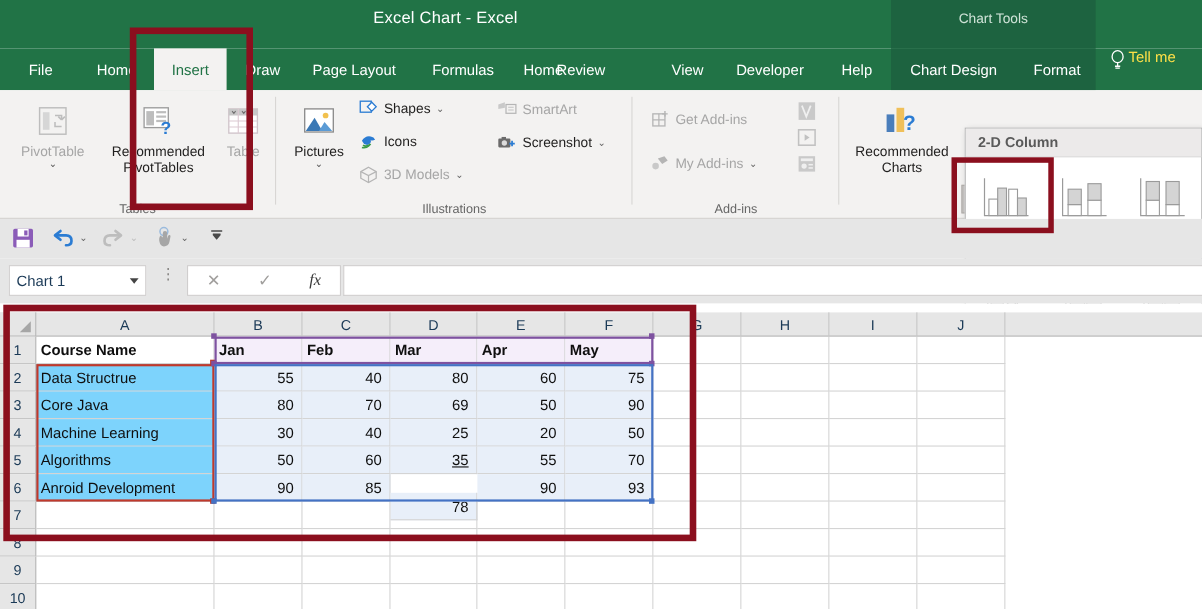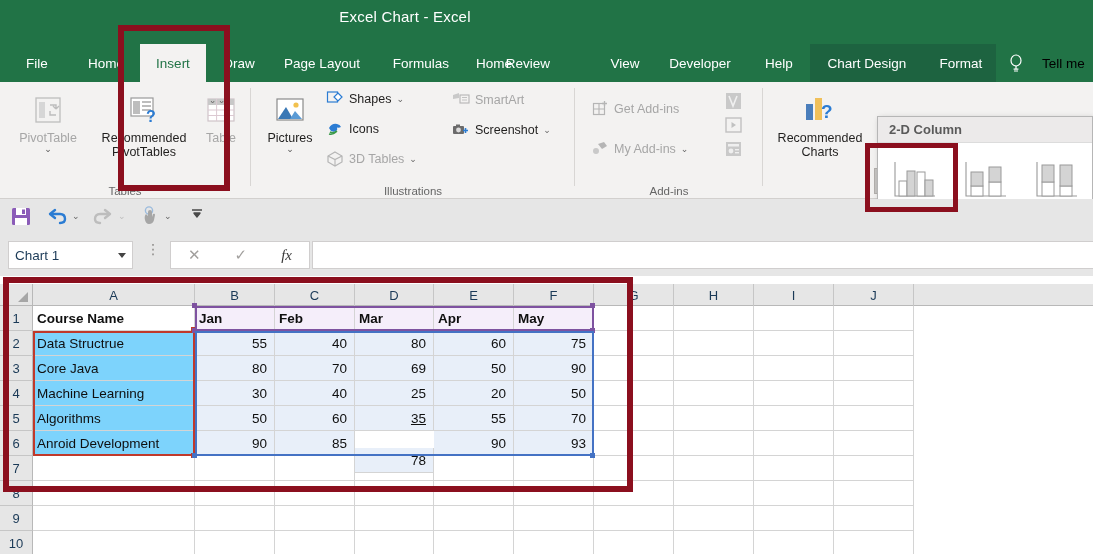--- a/index.html
+++ b/index.html
@@ -43,22 +43,22 @@
     position: absolute; top: 0; height: 38px;
     display: flex; align-items: center; justify-content: center;
     color: #ffffff; font-size: 13.5px; white-space: nowrap;
     cursor: default;
   }
   .tab.active {
     background: #f3f2f1; color: #217346;
   }
   .tellme {
     position: absolute; top: 0; height: 38px; left: 1008px;
-    display: flex; align-items: center; gap: 18px;
-    color: #000000; font-size: 13.5px;
+    display: flex; gap: 2px;
+    color: #fde047; font-size: 13.5px;
   }
   .bulb { width: 16px; height: 20px; display:block; }
 
   
   .ribbon {
     position: absolute; left: 0; top: 82px; width: 1093px; height: 117px;
     background: #f3f2f1; border-bottom: 1px solid #d2d0ce;
   }
   .grp-label {
     position: absolute; bottom: 2px; width: 100%;
@@ -206,20 +206,23 @@
   }
   .anno.thin { border-width: 5px; }
 </style>
 </head>
 <body>
 
 <div id="app">
 
   <div class="titlebar">
     <div class="title-text">Excel Chart  -  Excel</div>
+    <div class="chart-tools-band">
+      <div class="chart-tools-label">Chart Tools</div>
+    </div>
   </div>
 
   <div class="tabstrip">
     <div class="ct-bg"></div>
     <div id="tabs-host">
         <div class="tab" style="left: 14px; width: 46px;">
           <span>File</span>
         </div>
         <div class="tab" style="left: 78px; width: 56px;">
           <span>Home</span>
@@ -342,21 +345,21 @@
           <path d="M3 14 q4 1 7 -2" stroke="#3a9a4a" stroke-width="1.4" fill="none"></path>
         </svg>
         <span>Icons</span>
       </div>
 
       <div class="smallbtn dim" style="left:74px;top:68px">
         <svg width="18" height="18" viewBox="0 0 18 18">
           <path d="M9 2 L16 6 L16 12 L9 16 L2 12 L2 6 Z" fill="none" stroke="#b5b5b5" stroke-width="1.2"></path>
           <path d="M2 6 L9 9.6 L16 6 M9 9.6 L9 16" fill="none" stroke="#b5b5b5" stroke-width="1.1"></path>
         </svg>
-        <span>3D Tables</span>
+        <span>3D Models</span>
         <span class="cv">⌄</span>
       </div>
 
       <div class="smallbtn dim" style="left:200px;top:9px">
         <svg width="18" height="18" viewBox="0 0 18 18">
           <path d="M1 4 L7 2 L7 7 L1 8 Z" fill="#c9c9c9"></path>
           <rect x="8" y="4" width="9" height="8" fill="none" stroke="#b5b5b5" stroke-width="1.1"></rect>
           <path d="M10 6.5 h5 M10 9 h5" stroke="#c2c2c2" stroke-width="1"></path>
         </svg>
         <span>SmartArt</span>

